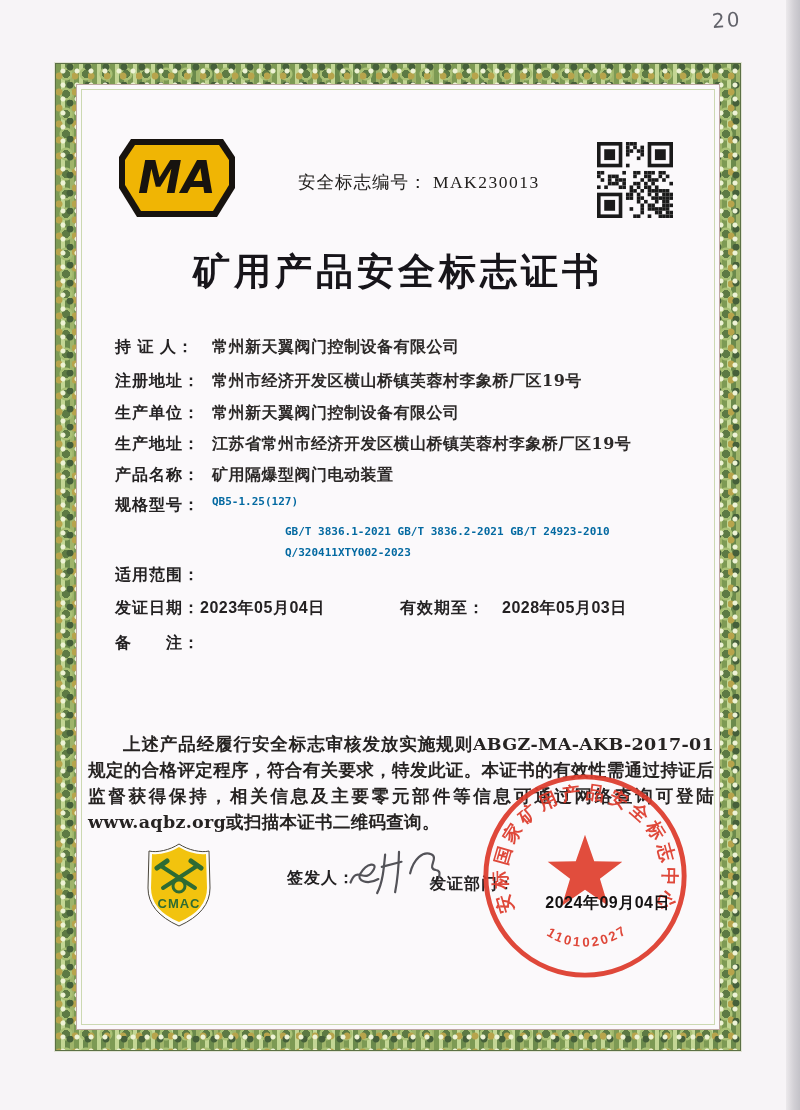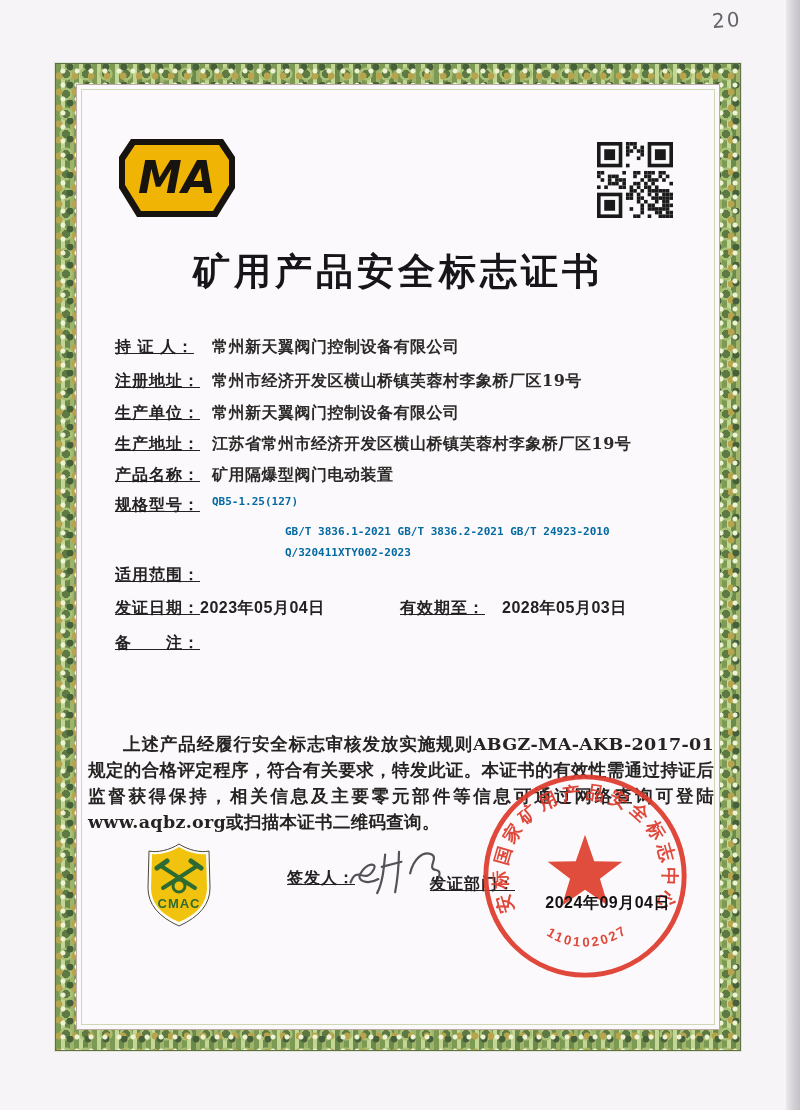--- a/index.html
+++ b/index.html
@@ -33,21 +33,21 @@
     font-size:17.5px; color:#23211f; letter-spacing:1px; white-space:nowrap; }
   .serial .num { font-family:"Liberation Serif", serif; letter-spacing:1.5px; }
   .qr { position:absolute; left:597px; top:142px; width:76px; height:76px; }
 
   .title { position:absolute; left:0; top:247px; width:796px; text-align:center;
     font-size:37px; font-weight:800; color:#17151a; letter-spacing:4px;
     font-family:"Liberation Sans", sans-serif; }
 
   
   .lbl { position:absolute; left:115px; font-size:16px; font-weight:700; color:#232122;
-    font-family:"Liberation Sans", sans-serif; letter-spacing:1px; white-space:nowrap;text-decoration:underline; }
+    font-family:"Liberation Sans", sans-serif; letter-spacing:1px; white-space:nowrap; }
   .val { position:absolute; left:212px; font-size:16px; font-weight:600; color:#2c2928;
     font-family:"DejaVu Serif", serif; letter-spacing:0.5px; white-space:nowrap; }
   .val-mono { font-family:"DejaVu Sans Mono", monospace; font-weight:700; font-size:11px;
     letter-spacing:0; color:#0369a1; }
   .val-wrap { white-space:normal; line-height:21px; }
   .val-date { font-family:"Liberation Sans", sans-serif; font-weight:700; font-size:16px; color:#242122; }
 
   
   .statement { position:absolute; left:88px; top:731px; width:626px; font-size:17.5px;
     line-height:26px; font-weight:700; color:#262322; font-family:"DejaVu Serif", serif;
@@ -79,20 +79,24 @@
   </div>
 
   <div class="ma-badge">
     <svg width="118" height="80" viewBox="0 0 118 80">
       <path d="M13,1 L105,1 L117,19 L117,50 L99,79 L19,79 L1,50 L1,19 Z" fill="#17130f"></path>
       <path d="M17,7 L101,7 L111,22 L111,47 L95,73 L23,73 L7,47 L7,22 Z" fill="#f0b504"></path>
       <text x="59" y="55" text-anchor="middle" font-family="DejaVu Sans, sans-serif" font-size="44" font-weight="800" font-style="italic" fill="#17130f">MA</text>
     </svg>
   </div>
 
+  <div class="serial">
+    <span>安全标志编号：</span>
+    <span class="num">MAK230013</span>
+  </div>
 
   <div class="qr">
     <svg id="qr-svg" width="76" height="76" viewBox="0 0 84 84">
         <rect x="0" y="0" width="84" height="84" fill="#fbf9fb"></rect>
         <rect x="32" y="0" width="4" height="4" fill="#1a1a1a"></rect>
         <rect x="36" y="0" width="4" height="4" fill="#1a1a1a"></rect>
         <rect x="40" y="0" width="4" height="4" fill="#1a1a1a"></rect>
         <rect x="32" y="4" width="4" height="4" fill="#1a1a1a"></rect>
         <rect x="40" y="4" width="4" height="4" fill="#1a1a1a"></rect>
         <rect x="48" y="4" width="4" height="4" fill="#1a1a1a"></rect>

